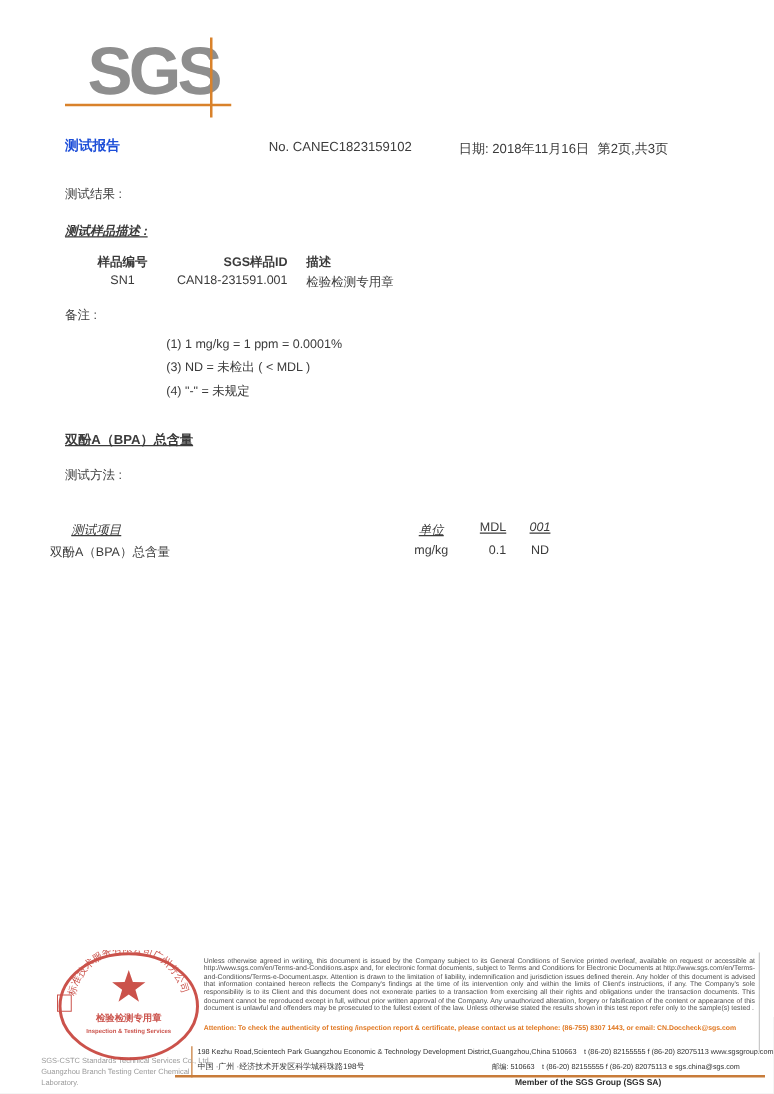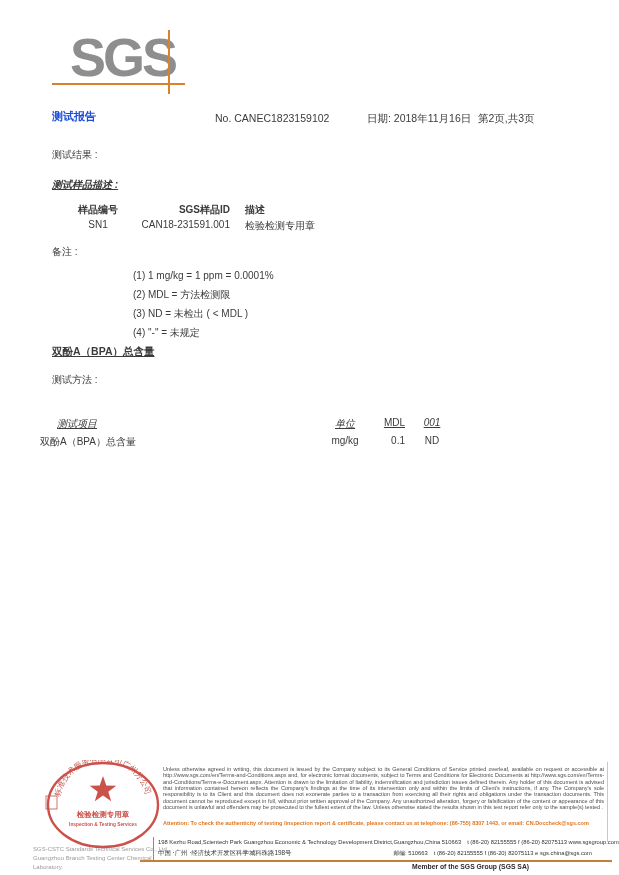--- a/index.html
+++ b/index.html
@@ -86,21 +86,20 @@
   <div class="abs t10 sd-h sd-c1">样品编号</div>
   <div class="abs t10 sd-h sd-c2">SGS样品ID</div>
   <div class="abs t10 sd-h sd-c3">描述</div>
   <div class="abs t10 sd-r sd-c1">SN1</div>
   <div class="abs t10 sd-r sd-c2">CAN18-231591.001</div>
   <div class="abs t10 sd-r sd-c3">检验检测专用章</div>
 
   <div class="abs t10 notes-title">备注 :</div>
   <div class="abs t10 notes-list">
     <div>(1) 1 mg/kg = 1 ppm = 0.0001%</div>
-    <div>(2) MDL = 方法检测限</div>
     <div>(3) ND = 未检出 ( &lt; MDL )</div>
     <div>(4) "-" = 未规定</div>
   </div>
 
   <div class="abs bpa-title">双酚A（BPA）总含量</div>
   <div class="abs t10 method-label">测试方法 :</div>
 
   <div class="abs t10 rt-h rt-item-h">测试项目</div>
   <div class="abs t10 rt-h rt-unit rt-unit-h">单位</div>
   <div class="abs t10 rt-h rt-mdl">MDL</div>

